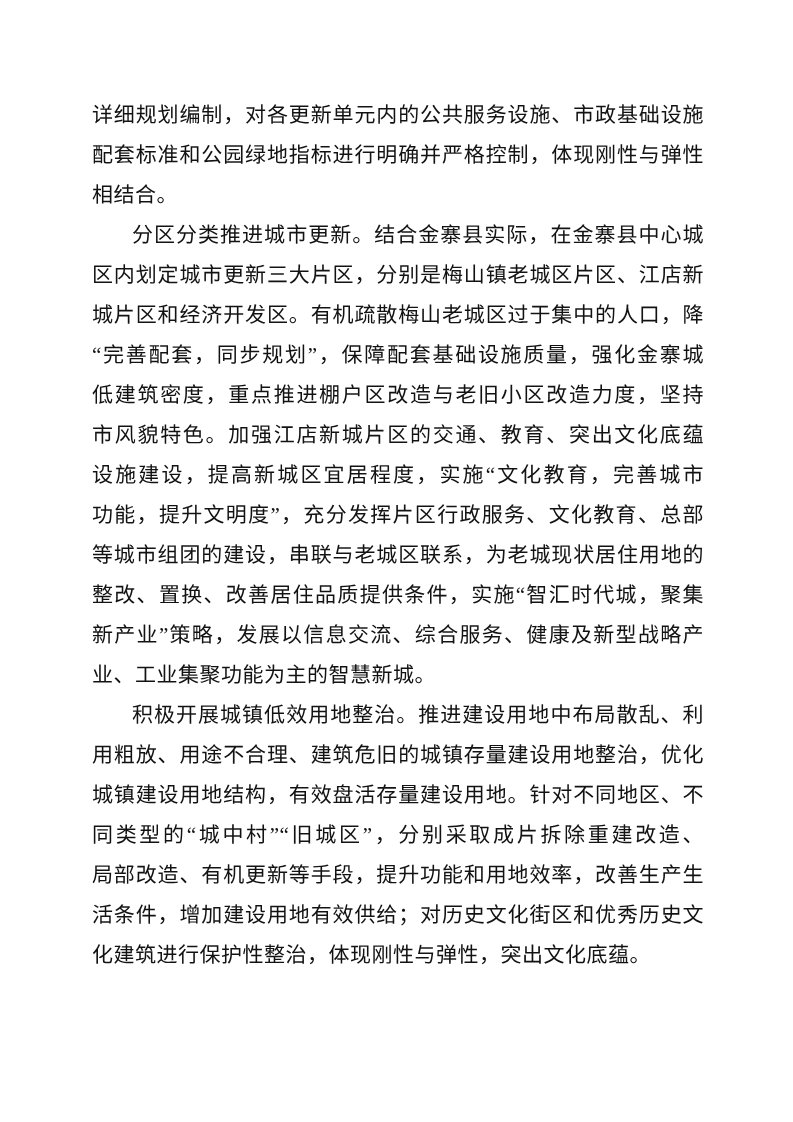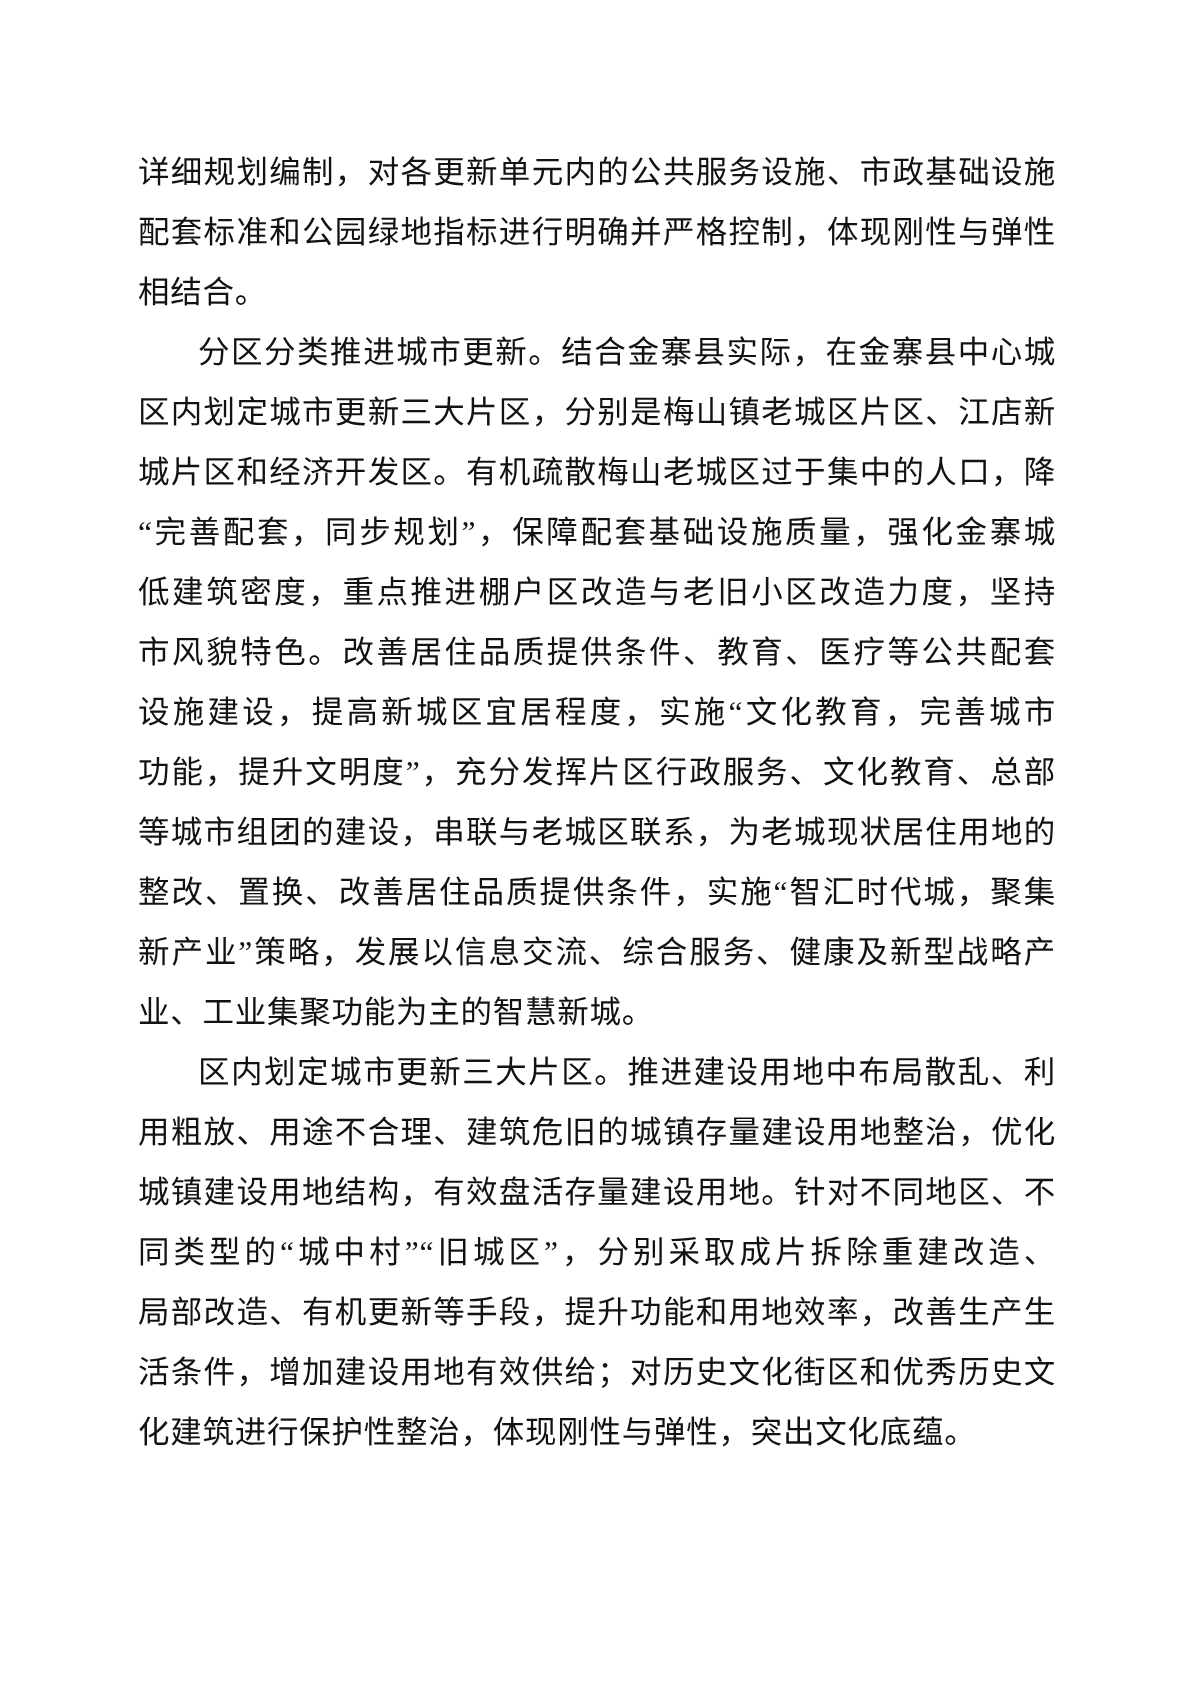--- a/index.html
+++ b/index.html
@@ -66,30 +66,30 @@
         <div class="line">详细规划编制，对各更新单元内的公共服务设施、市政基础设施</div>
         <div class="line">配套标准和公园绿地指标进行明确并严格控制，体现刚性与弹性</div>
         <div class="line last">相结合。</div>
       </div>
       <div class="paragraph">
         <div class="line indent">分区分类推进城市更新。结合金寨县实际，在金寨县中心城</div>
         <div class="line">区内划定城市更新三大片区，分别是梅山镇老城区片区、江店新</div>
         <div class="line">城片区和经济开发区。有机疏散梅山老城区过于集中的人口，降</div>
         <div class="line">“完善配套，同步规划”，保障配套基础设施质量，强化金寨城</div>
         <div class="line">低建筑密度，重点推进棚户区改造与老旧小区改造力度，坚持</div>
-        <div class="line">市风貌特色。改善居住品质提供条件、教育、医疗等公共配套</div>
+        <div class="line">市风貌特色。加强江店新城片区的交通、教育、突出文化底蕴</div>
         <div class="line">设施建设，提高新城区宜居程度，实施“文化教育，完善城市</div>
         <div class="line">功能，提升文明度”，充分发挥片区行政服务、文化教育、总部</div>
         <div class="line">等城市组团的建设，串联与老城区联系，为老城现状居住用地的</div>
         <div class="line">整改、置换、改善居住品质提供条件，实施“智汇时代城，聚集</div>
         <div class="line">新产业”策略，发展以信息交流、综合服务、健康及新型战略产</div>
         <div class="line last">业、工业集聚功能为主的智慧新城。</div>
       </div>
       <div class="paragraph">
-        <div class="line indent">区内划定城市更新三大片区。推进建设用地中布局散乱、利</div>
+        <div class="line indent">积极开展城镇低效用地整治。推进建设用地中布局散乱、利</div>
         <div class="line">用粗放、用途不合理、建筑危旧的城镇存量建设用地整治，优化</div>
         <div class="line">城镇建设用地结构，有效盘活存量建设用地。针对不同地区、不</div>
         <div class="line">同类型的“城中村”“旧城区”，分别采取成片拆除重建改造、</div>
         <div class="line">局部改造、有机更新等手段，提升功能和用地效率，改善生产生</div>
         <div class="line">活条件，增加建设用地有效供给；对历史文化街区和优秀历史文</div>
         <div class="line last">化建筑进行保护性整治，体现刚性与弹性，突出文化底蕴。</div>
       </div>
     </div>
   <div class="footer">
     <span class="page-number">60</span>

